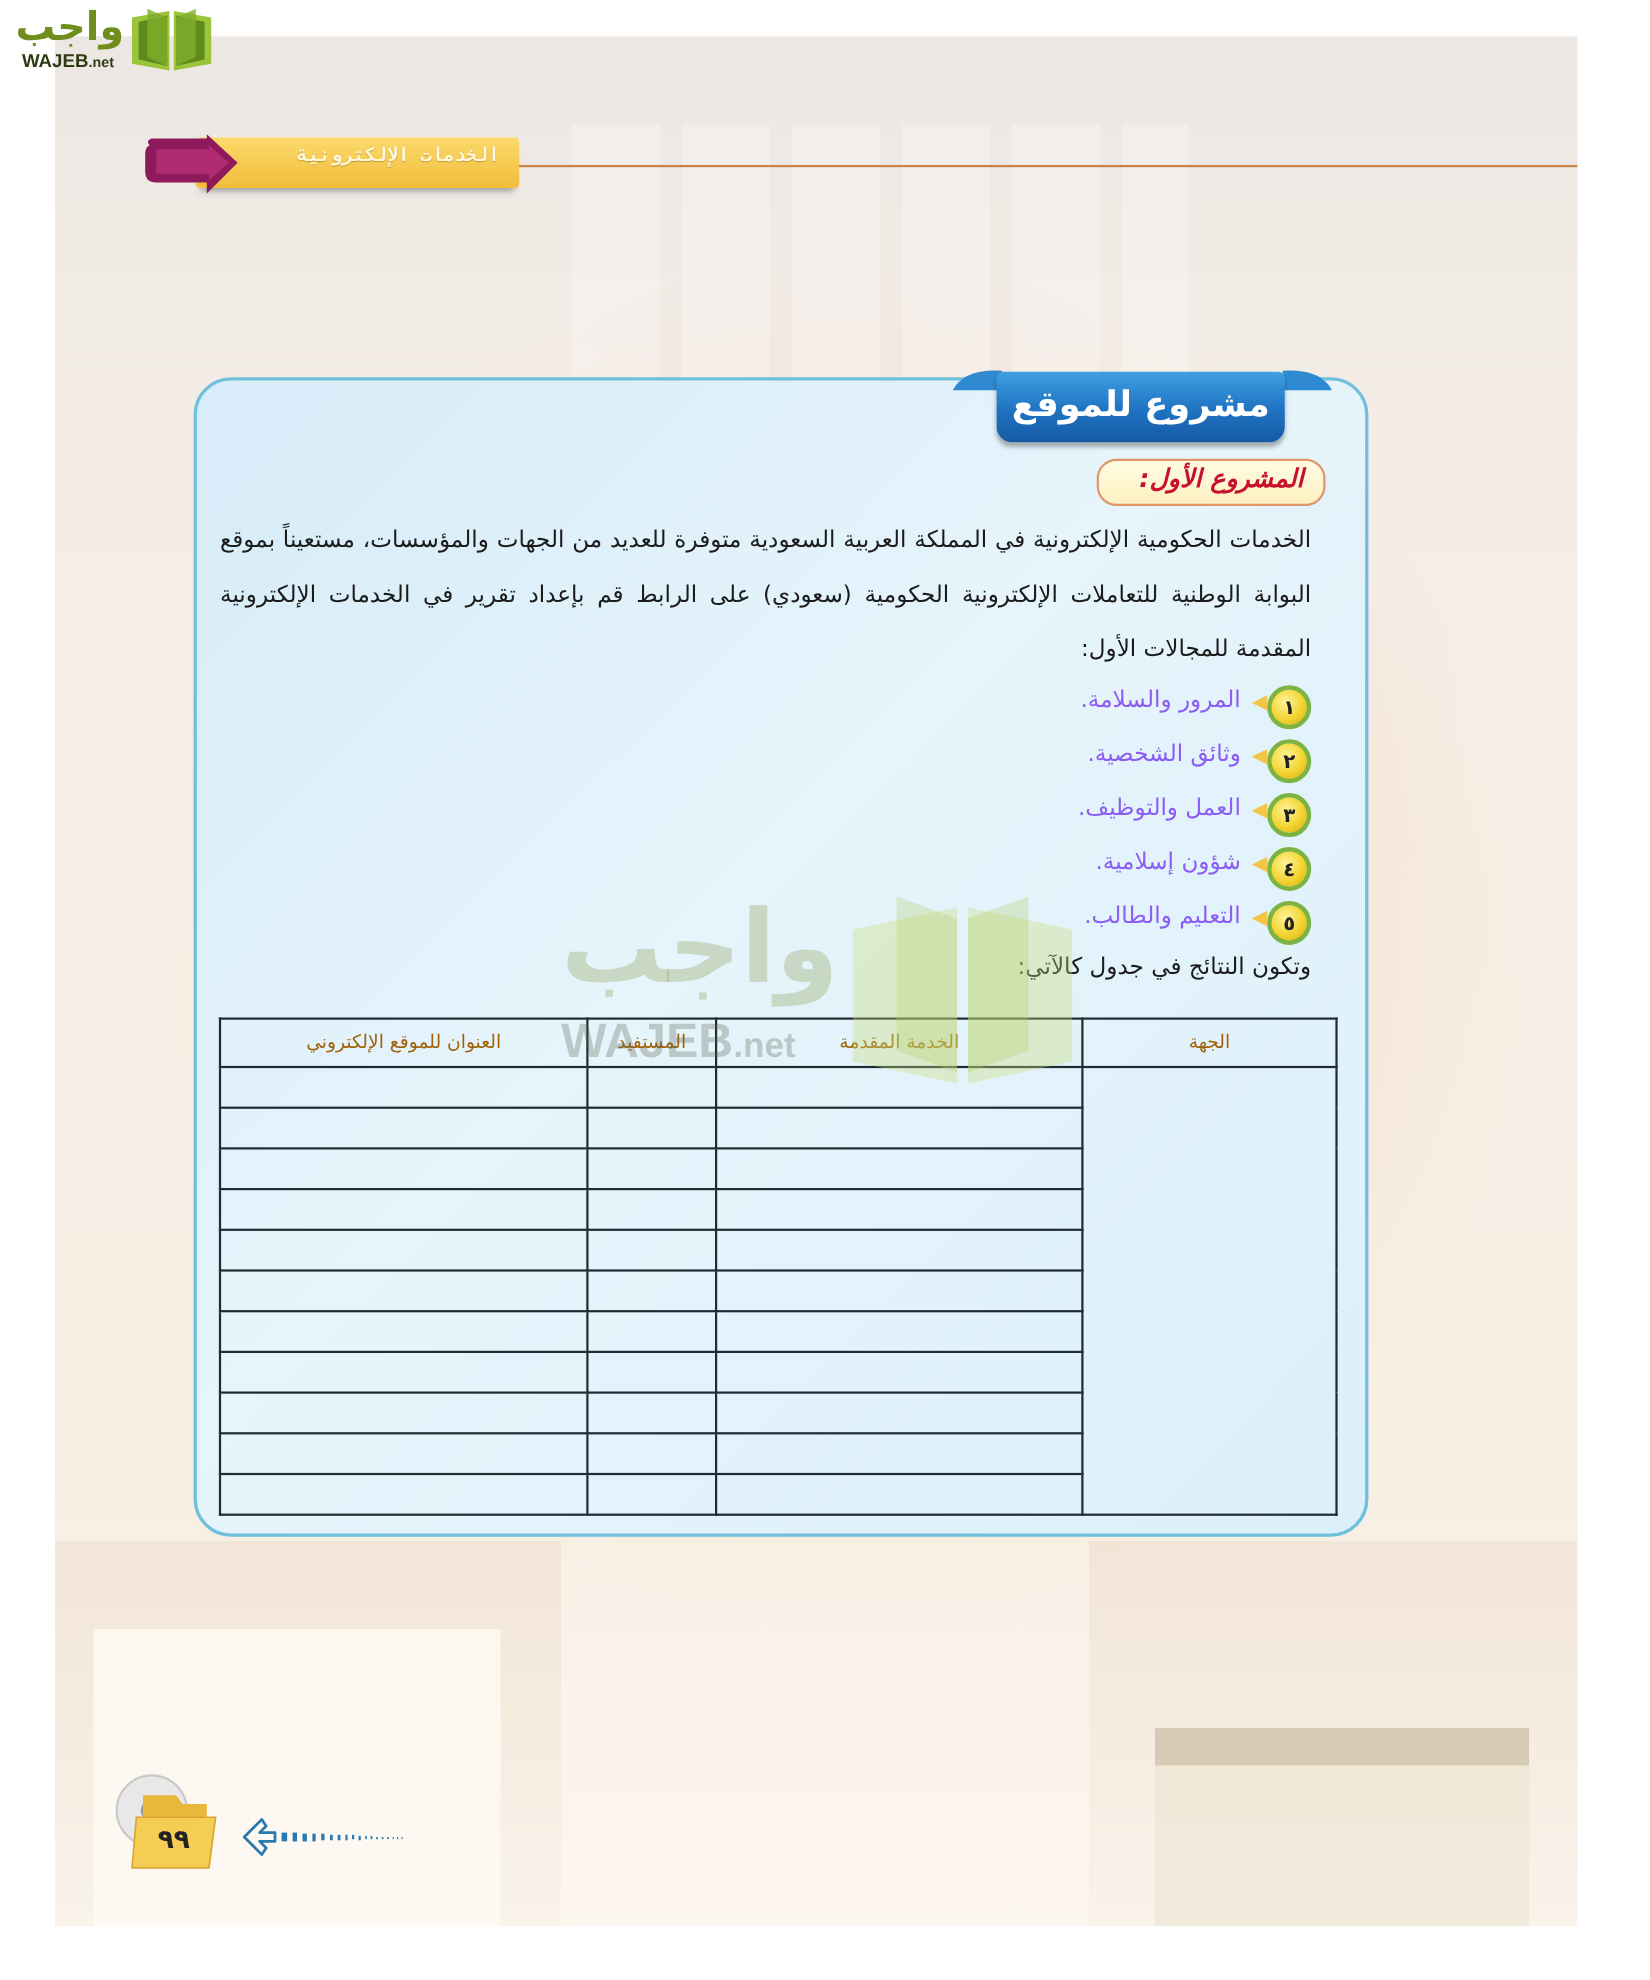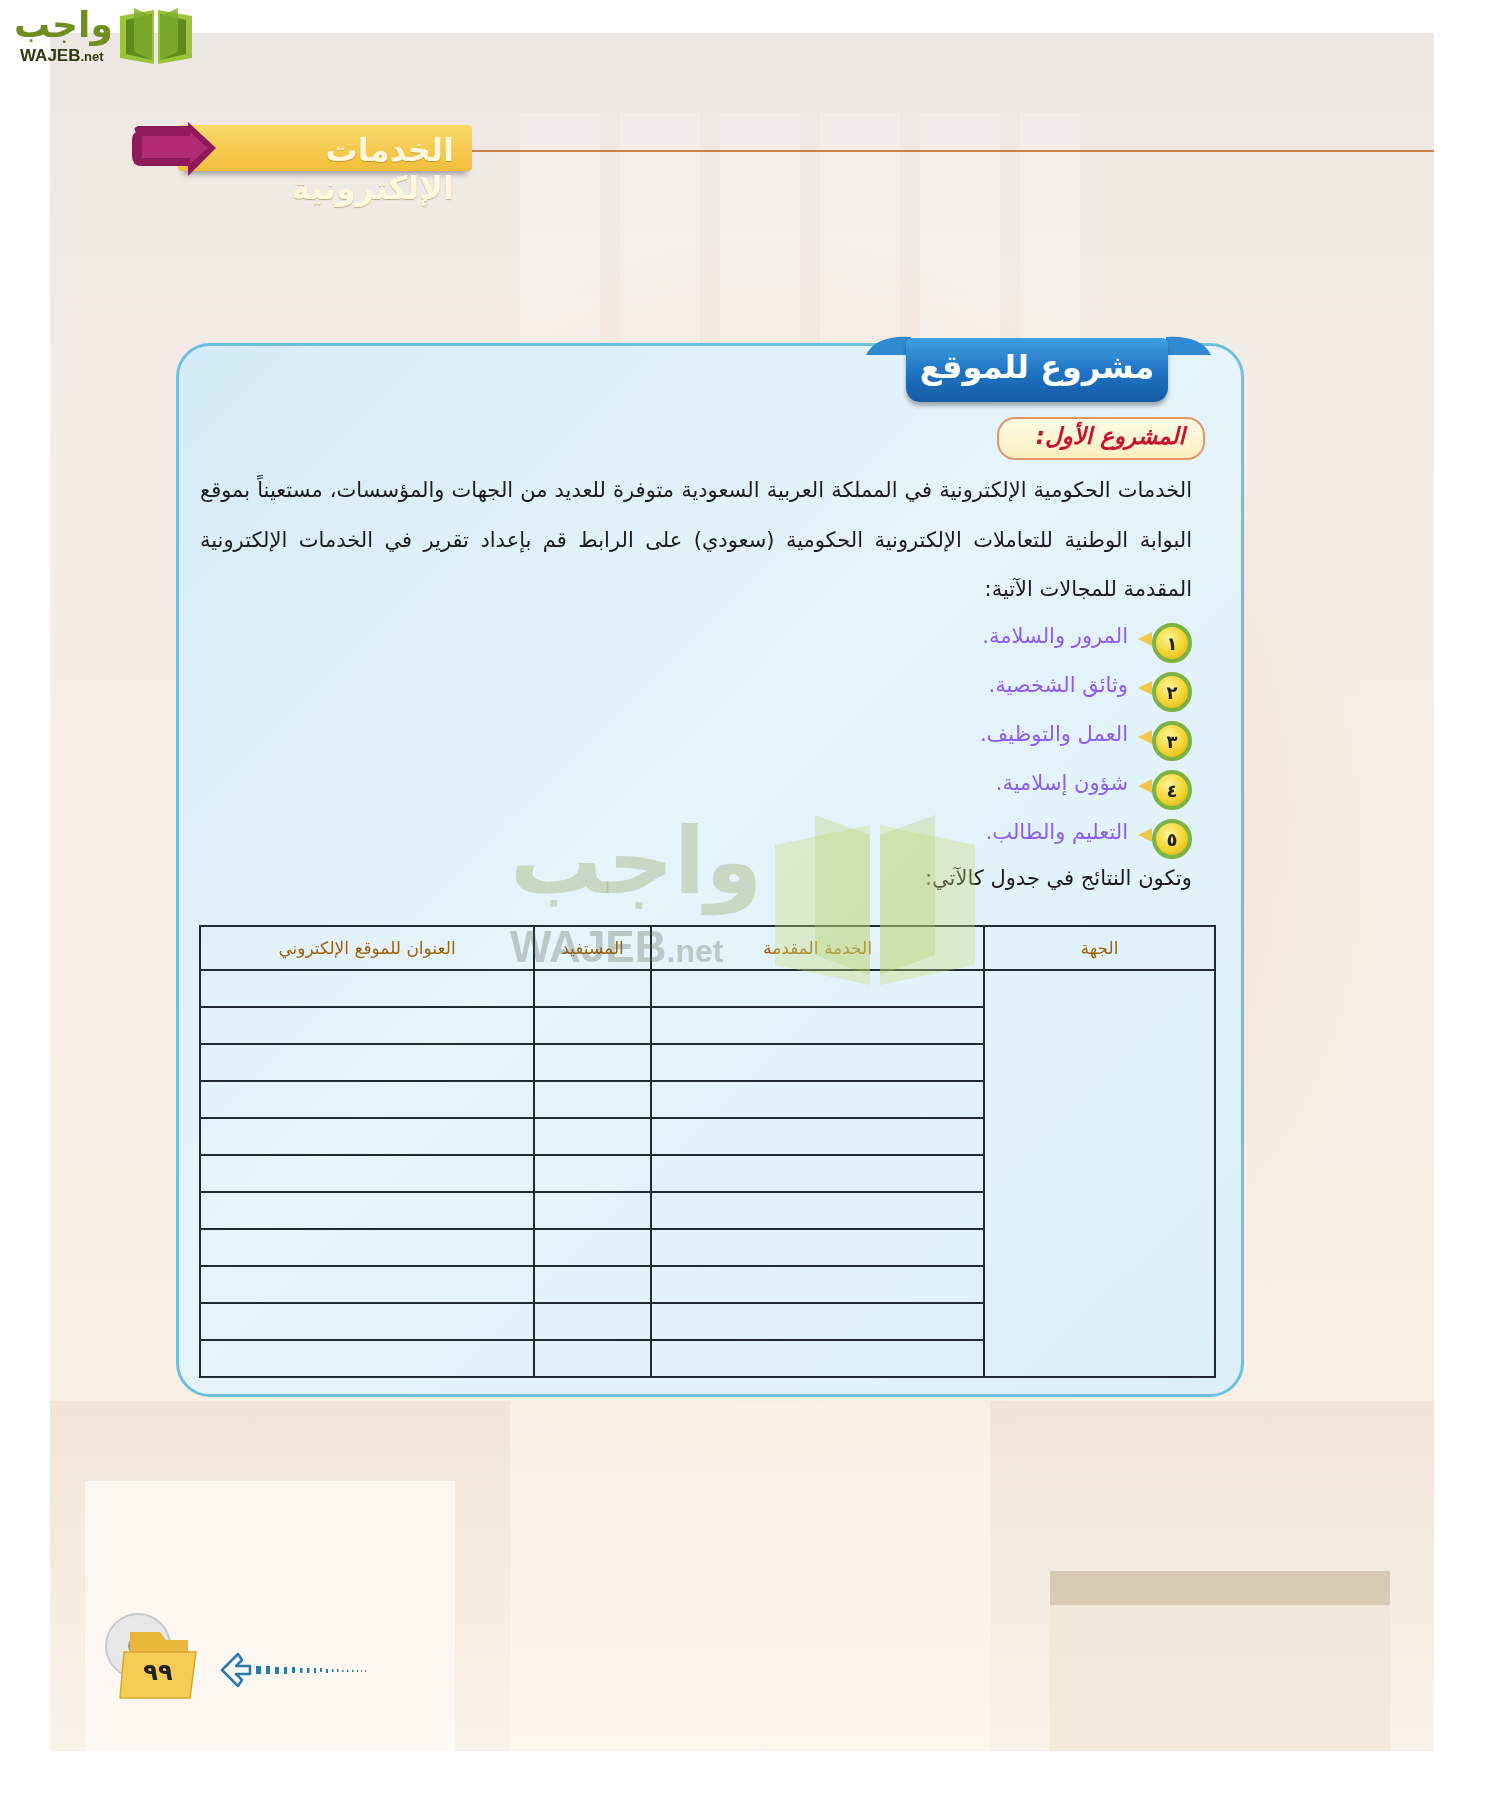--- a/index.html
+++ b/index.html
@@ -36,22 +36,22 @@
   .logo .book { position:absolute; left:108px; top:2px; width:80px; height:60px; }
 
   
   .section-line { position:absolute; left:470px; top:150px; width:964px; height:2px; background:#c98445; }
   .section-banner {
     position:absolute; left:178px; top:125px; width:294px; height:46px;
     background:linear-gradient(180deg, #fbd96b, #f2bd3a);
     border-radius:4px; box-shadow:0 8px 6px -5px rgba(0,0,0,0.35);
   }
   .section-banner .label {
-    position:absolute; right:18px; top:6px; font-size:32px; font-weight:bold; color:#fff8dc;
-    direction:rtl; text-shadow:0 1px 1px rgba(120,80,0,0.4);
+    position:absolute; right:18px; top:6px; font-size:17px; font-weight:bold; color:#fff8dc;
+    direction:rtl; text-shadow:0 1px 1px rgba(120,80,0,0.4);font-family:Liberation Mono, monospace;
   }
   .section-arrow { position:absolute; left:128px; top:122px; width:90px; height:58px; }
 
   
   .card {
     position:absolute; left:176px; top:343px; width:1068px; height:1054px;
     border:3px solid #6fc0dc; border-radius:34px; box-sizing:border-box;
     background:linear-gradient(135deg, #d6ecf8 0%, #e6f4fb 45%, #dcf0fa 100%);
   }
   .card-tab-ears { position:absolute; left:866px; top:333px; width:345px; height:22px; }
@@ -158,21 +158,21 @@
   <path d="M0 22 Q10 2 45 4 L45 22 Z" fill="#2f8ad1"></path>
   <path d="M345 22 Q335 2 300 4 L300 22 Z" fill="#2f8ad1"></path>
 </svg>
 <div class="card-tab">
   <div class="label">مشروع للموقع</div>
 </div>
 <div class="subtitle-pill">
   <span class="label">المشروع الأول:</span>
 </div>
 
-<div class="intro">الخدمات الحكومية الإلكترونية في المملكة العربية السعودية متوفرة للعديد من الجهات والمؤسسات، مستعيناً بموقع البوابة الوطنية للتعاملات الإلكترونية الحكومية (سعودي) على الرابط قم بإعداد تقرير في الخدمات الإلكترونية المقدمة للمجالات الآتية:</div>
+<div class="intro">الخدمات الحكومية الإلكترونية في المملكة العربية السعودية متوفرة للعديد من الجهات والمؤسسات، مستعيناً بموقع البوابة الوطنية للتعاملات الإلكترونية الحكومية (سعودي) على الرابط قم بإعداد تقرير في الخدمات الإلكترونية المقدمة للمجالات الأول:</div>
 
 <div class="items">
   <div class="item">
     <span class="num">١</span>
     <span class="pointer"></span>
     <span class="text">المرور والسلامة.</span>
   </div>
   <div class="item">
     <span class="num">٢</span>
     <span class="pointer"></span>

